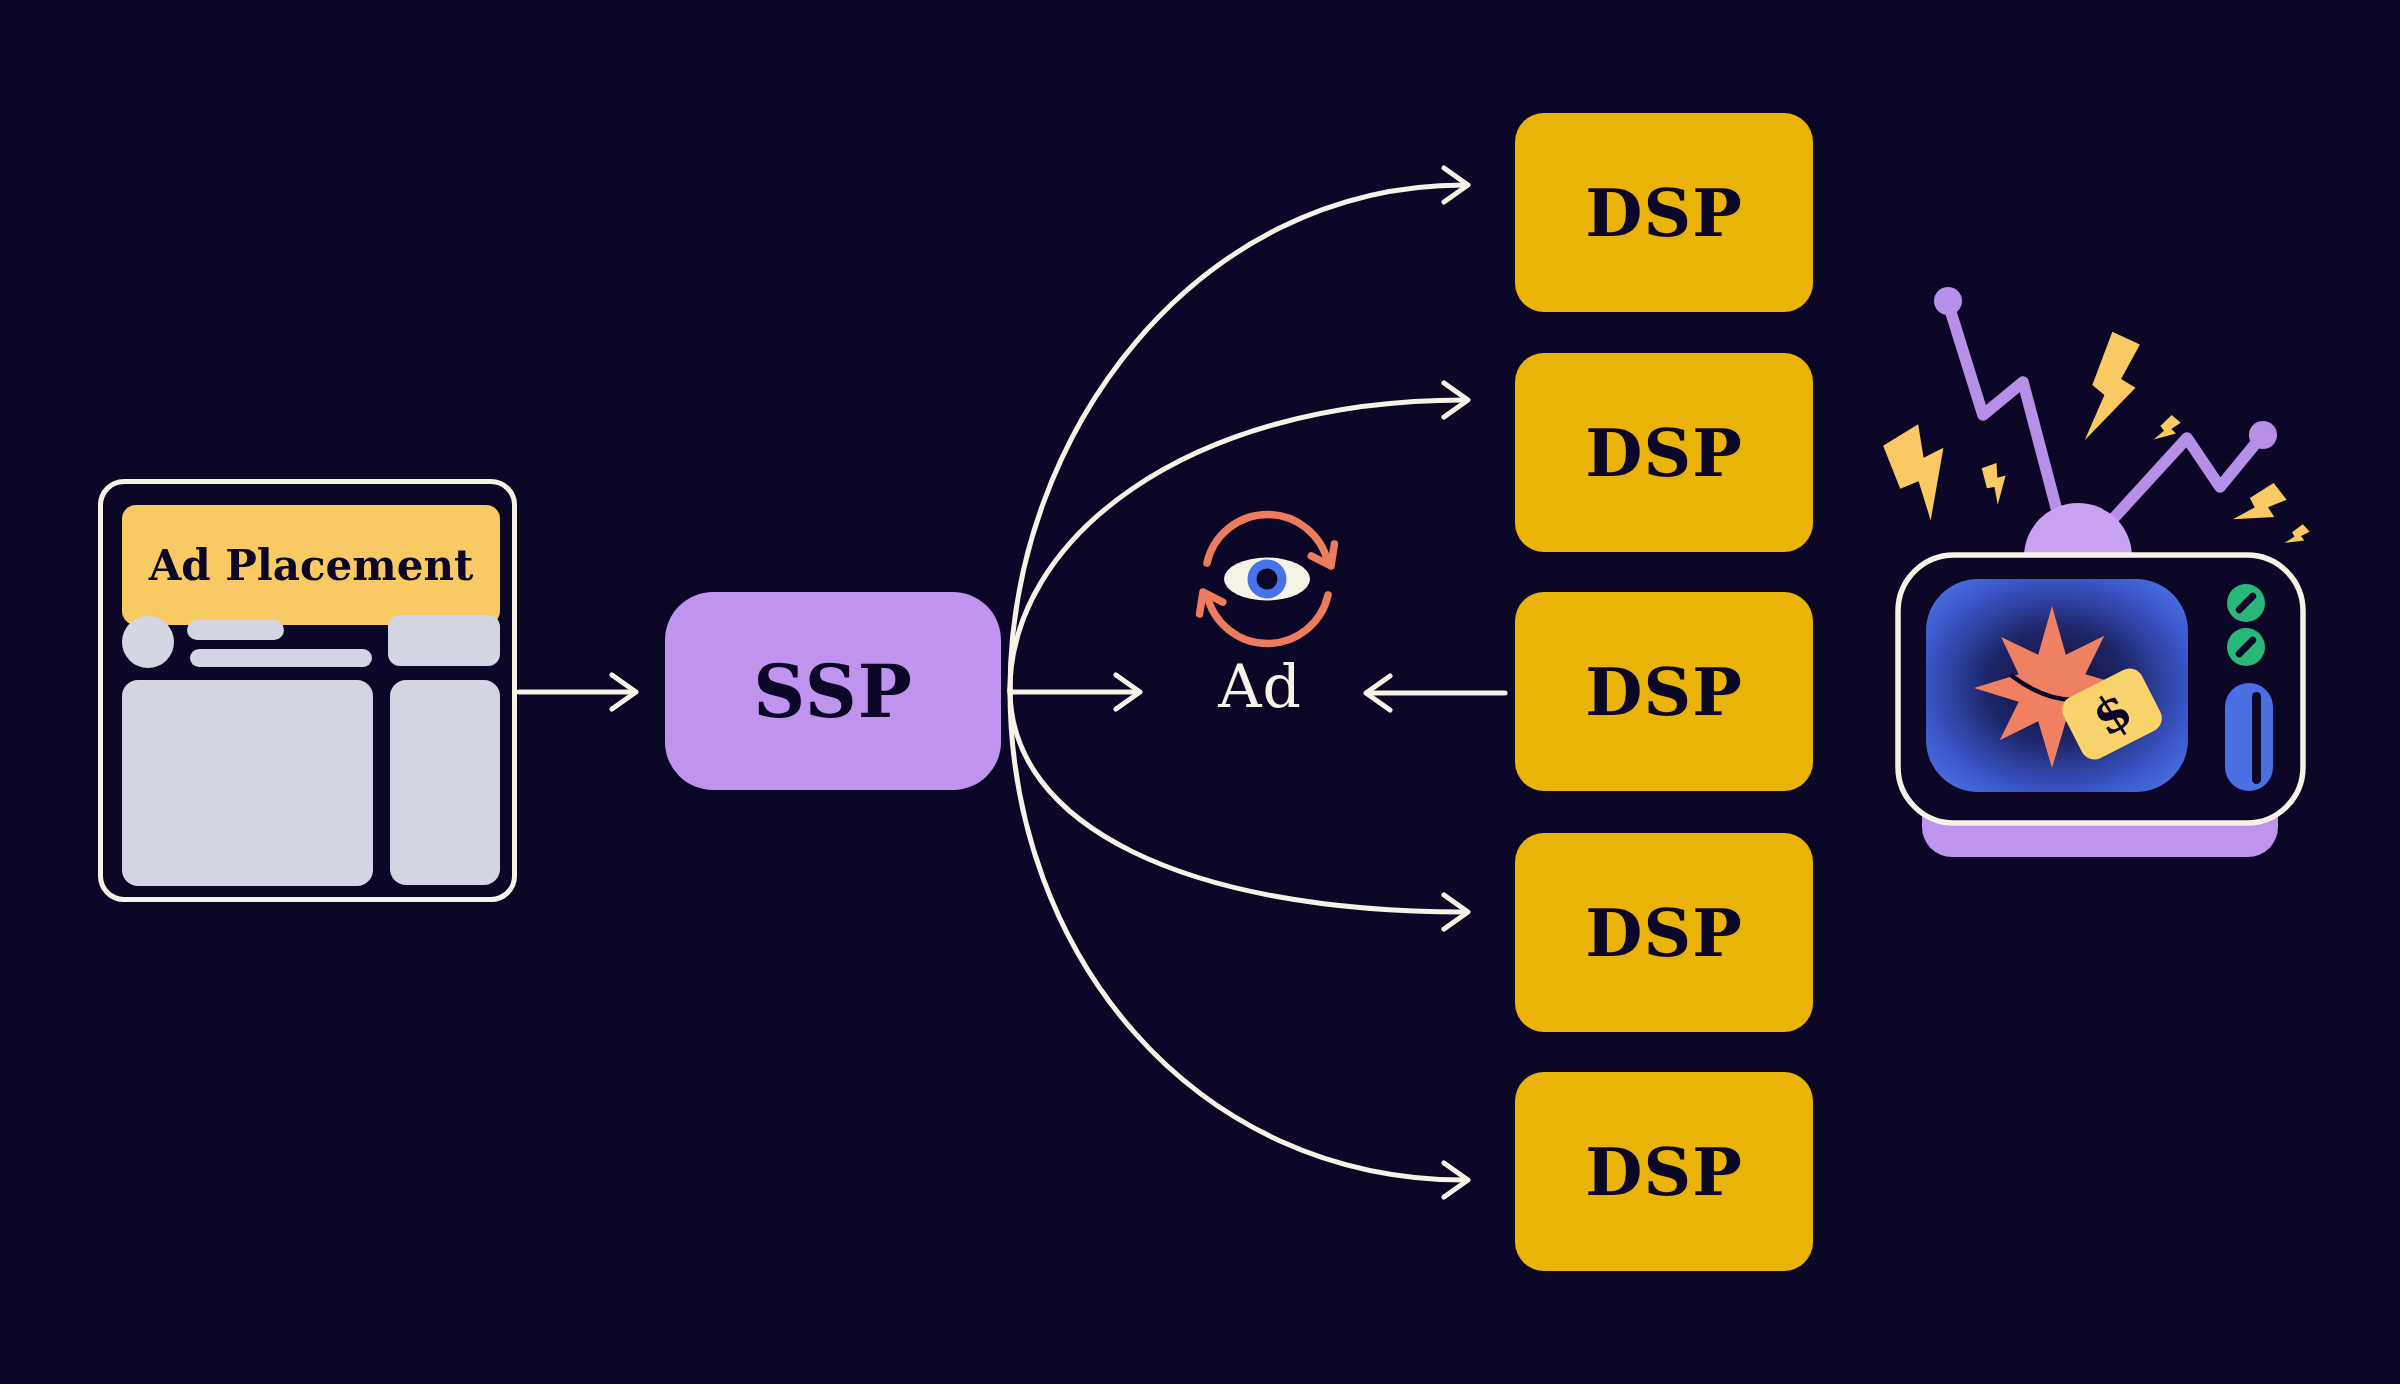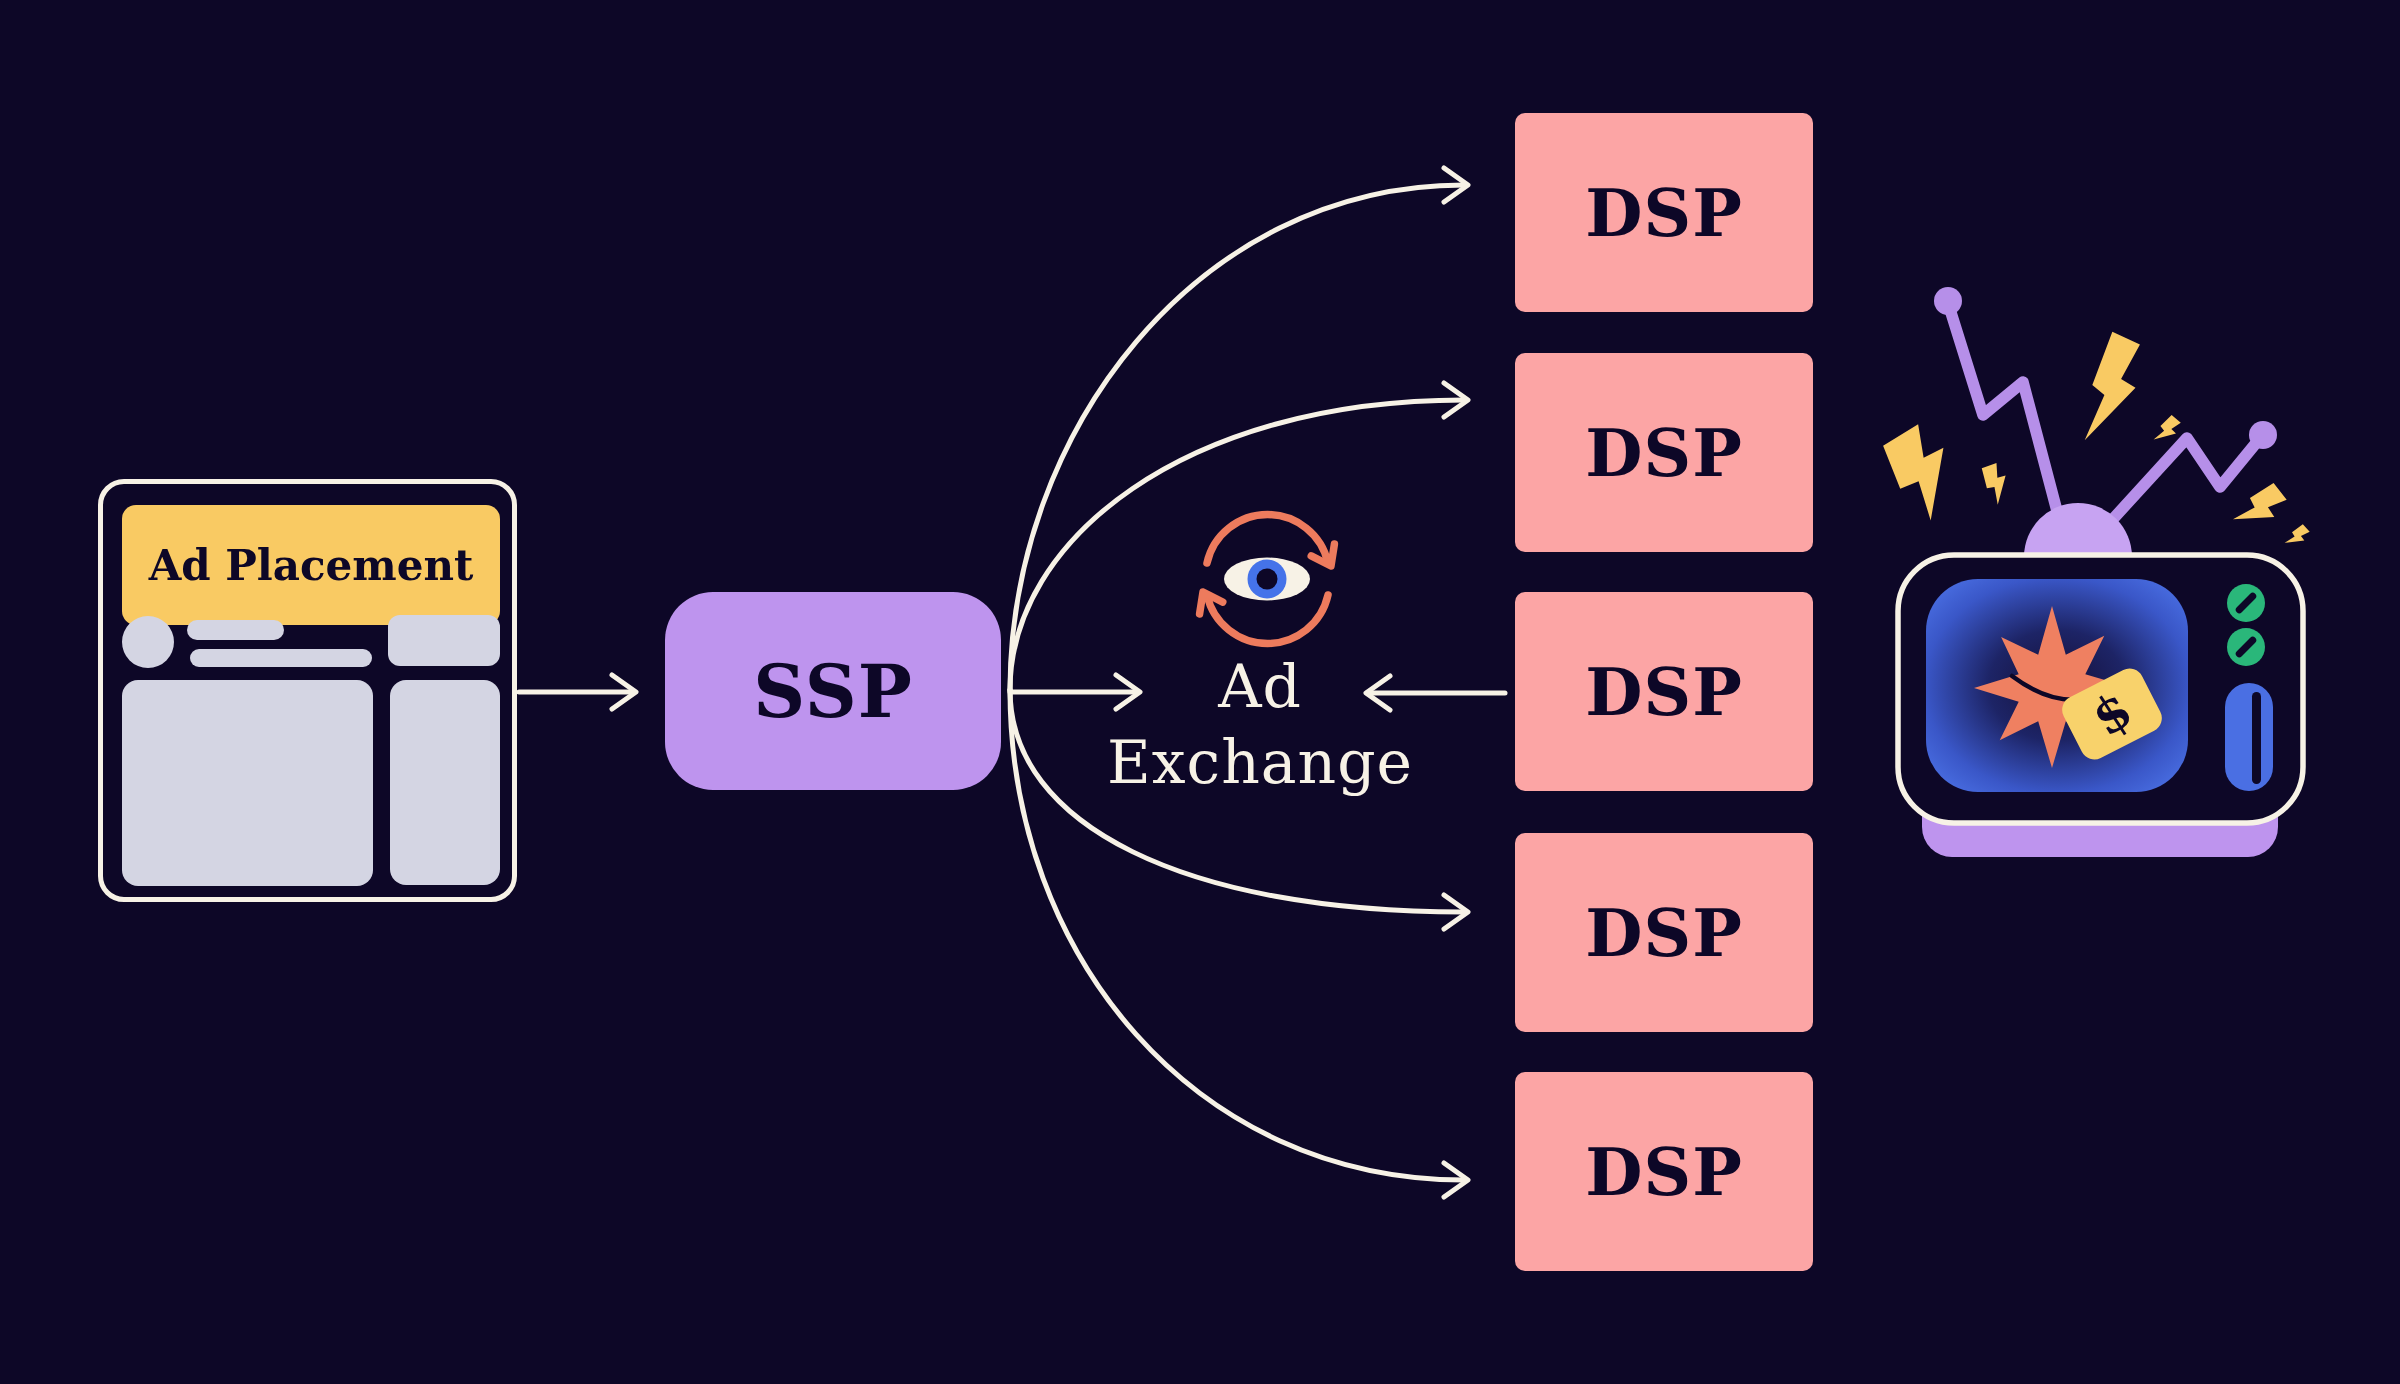--- a/index.html
+++ b/index.html
@@ -29,21 +29,21 @@
   .pub-main{position:absolute;left:19px;top:196px;width:251px;height:206px;border-radius:16px;background:#d4d5e3;}
   .pub-side-tall{position:absolute;left:287px;top:196px;width:110px;height:205px;border-radius:16px;background:#d4d5e3;}
 
   
   .node{
     display:flex;align-items:center;justify-content:center;
     font-family:"DejaVu Serif",serif;font-weight:700;color:#0d0727;
     letter-spacing:1px;
   }
   .ssp-box{left:665px;top:592px;width:336px;height:198px;border-radius:48px;background:#be94ee;font-size:72px;}
-  .dsp-box{left:1515px;width:298px;height:199px;border-radius:10px;background:#fca5a5;font-size:66px;}
+  .dsp-box{left:1515px;width:298px;height:199px;border-radius:29px;background:#eab308;font-size:66px;}
 
   
   .label-block{text-align:center;color:#f7f2e6;}
   .label-title{font-family:"DejaVu Serif",serif;font-weight:700;font-size:64px;letter-spacing:1px;}
   .label-sub{font-family:"Liberation Sans",sans-serif;font-size:41px;line-height:1.22;margin-top:16px;}
   .pub-label{left:40px;top:948px;width:534px;}
   .adv-label{left:1830px;top:930px;width:520px;}
   .adx-label{
     left:1040px;top:648px;width:440px;text-align:center;
     font-family:"DejaVu Serif",serif;font-weight:400;font-size:60px;line-height:76px;
@@ -174,21 +174,20 @@
     <div class="pub-side-tall"></div>
   </div>
 
 
   <div class="abs node ssp-box">
     <span>SSP</span>
   </div>
 
   <div class="abs adx-label">
     <div>Ad</div>
-    <div>Exchange</div>
   </div>
 
   <div class="abs node dsp-box" style="top:113px">
     <span>DSP</span>
   </div>
   <div class="abs node dsp-box" style="top:353px">
     <span>DSP</span>
   </div>
   <div class="abs node dsp-box" style="top:592px">
     <span>DSP</span>

